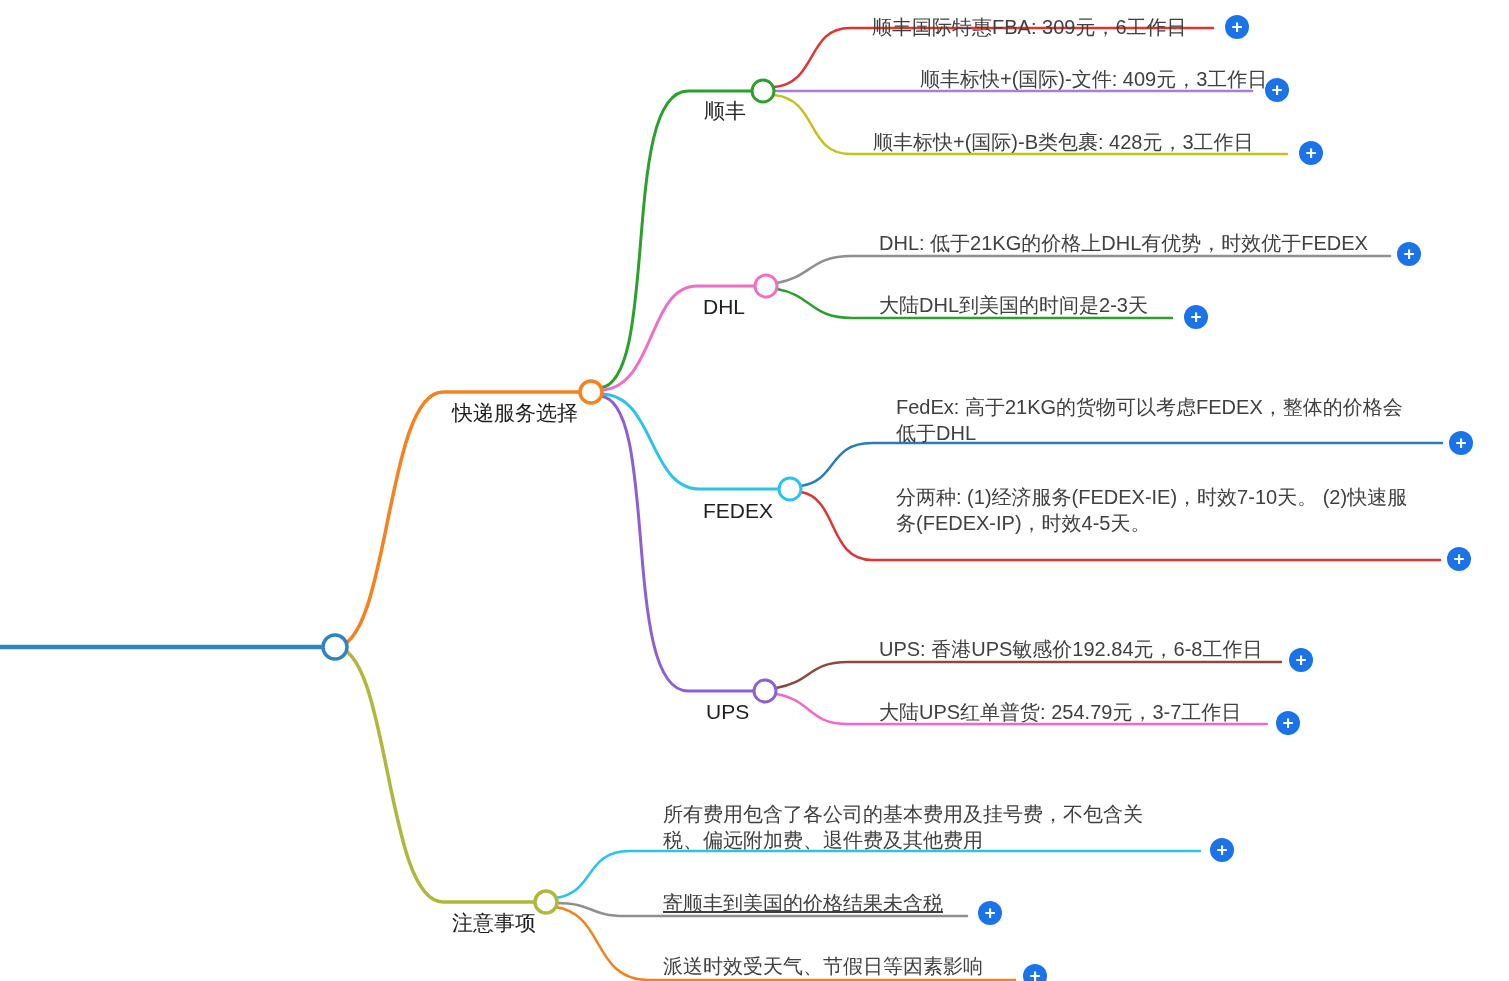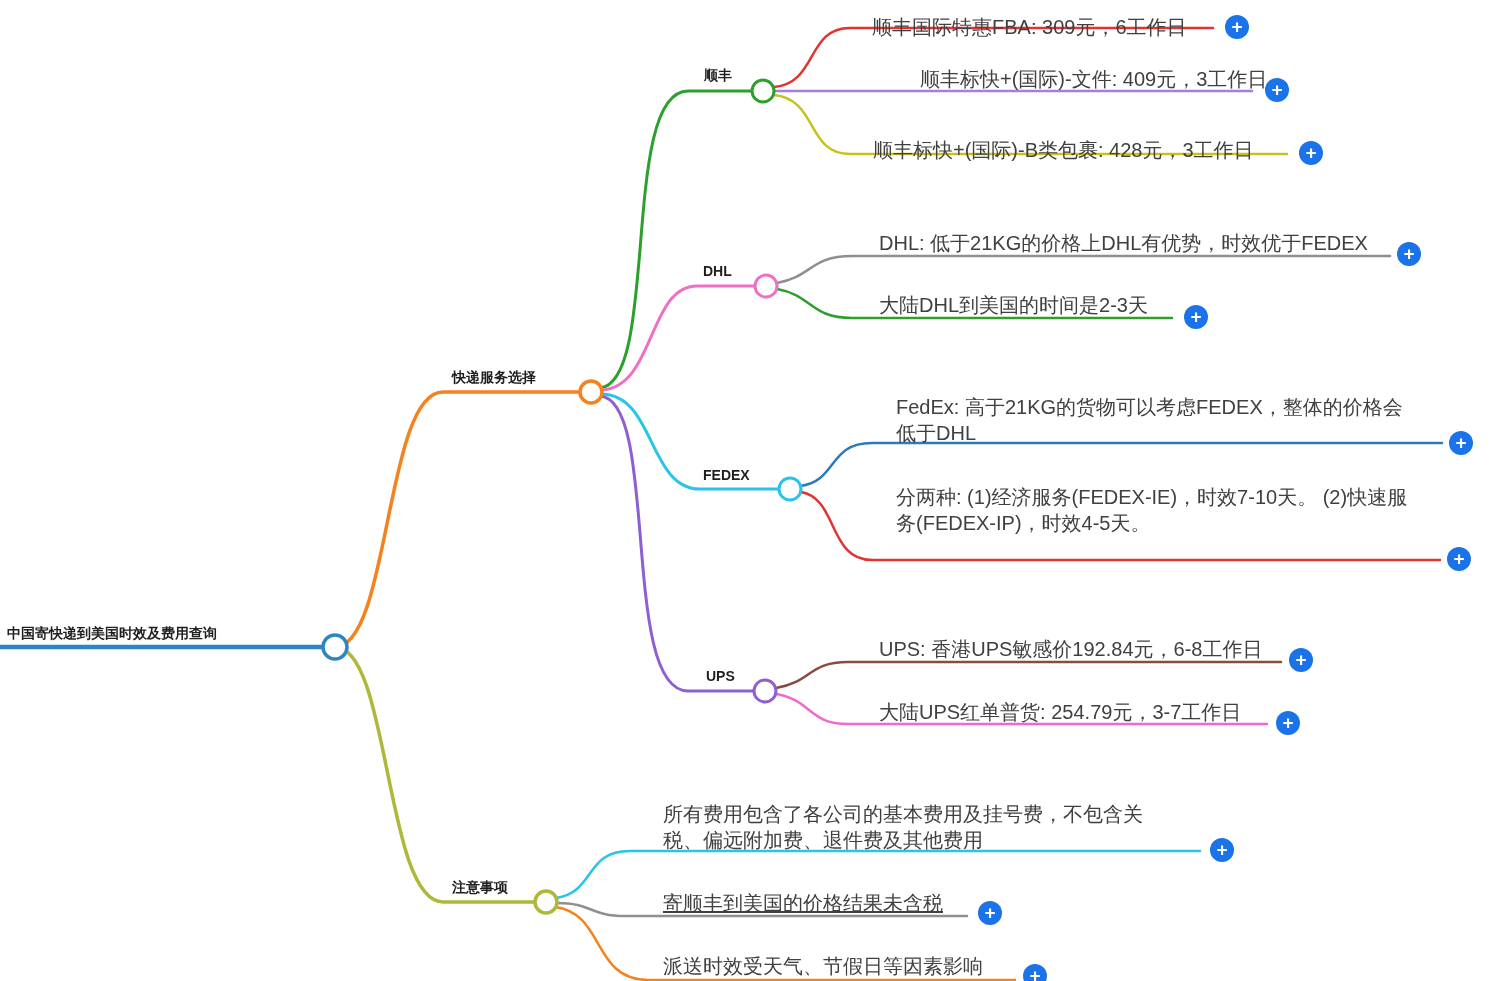--- a/index.html
+++ b/index.html
@@ -7,26 +7,27 @@
     position: relative;
     width: 1509px;
     height: 981px;
     background: #ffffff;
     overflow: hidden;
     font-family: "Liberation Sans", "DejaVu Sans", sans-serif;
   }
   .canvas svg { position: absolute; left: 0; top: 0; }
   .label {
     position: absolute;
-    font-weight: 700;
-    font-size: 14px;
+    font-weight: 400;
+    font-size: 21px;
     color: #1f1f1f;
     white-space: nowrap;
     cursor: pointer;
     line-height: 24px;
+    margin-top: 36px;
   }
   .leaf {
     position: absolute;
     font-size: 20px;
     color: #404040;
     white-space: nowrap;
     line-height: 26px;
     cursor: pointer;
   }
   .leaf .ln { display: block; }
@@ -86,35 +87,34 @@
 
     <circle cx="335" cy="647" r="12" fill="#ffffff" stroke-width="3.5" stroke="#2E86C1"></circle>
     <circle cx="591" cy="392" r="11" fill="#ffffff" stroke-width="3.5" stroke="#F5821F"></circle>
     <circle cx="546" cy="902" r="11" fill="#ffffff" stroke-width="3.5" stroke="#AFB83B"></circle>
     <circle cx="763" cy="91" r="11" fill="#ffffff" stroke-width="3" stroke="#2CA02C"></circle>
     <circle cx="766" cy="286" r="11" fill="#ffffff" stroke-width="3" stroke="#EE6FC5"></circle>
     <circle cx="790" cy="489" r="11" fill="#ffffff" stroke-width="3" stroke="#29C4E8"></circle>
     <circle cx="765" cy="691" r="11" fill="#ffffff" stroke-width="3" stroke="#8C5FD3"></circle>
   </svg>
 
-  <div class="label" style="left:7px; top:621px;">中国寄快递到美国时效及费用查询</div>
   <div class="label" style="left:452px; top:365px;">快递服务选择</div>
   <div class="label" style="left:704px; top:63px;">顺丰</div>
   <div class="label" style="left:703px; top:259px;">DHL</div>
   <div class="label" style="left:703px; top:463px;">FEDEX</div>
   <div class="label" style="left:706px; top:664px;">UPS</div>
   <div class="label" style="left:452px; top:875px;">注意事项</div>
 
   <div class="leaf" style="left:872px; top:14px;">
     <span class="ln">顺丰国际特惠FBA: 309元，6工作日</span>
   </div>
   <div class="leaf" style="left:920px; top:66px;">
     <span class="ln">顺丰标快+(国际)-文件: 409元，3工作日</span>
   </div>
-  <div class="leaf" style="left:873px; top:129px;margin-top:8px;">
+  <div class="leaf" style="left:873px; top:129px;">
     <span class="ln">顺丰标快+(国际)-B类包裹: 428元，3工作日</span>
   </div>
 
   <div class="leaf" style="left:879px; top:230px;">
     <span class="ln">DHL: 低于21KG的价格上DHL有优势，时效优于FEDEX</span>
   </div>
   <div class="leaf" style="left:879px; top:292px;">
     <span class="ln">大陆DHL到美国的时间是2-3天</span>
   </div>
 

